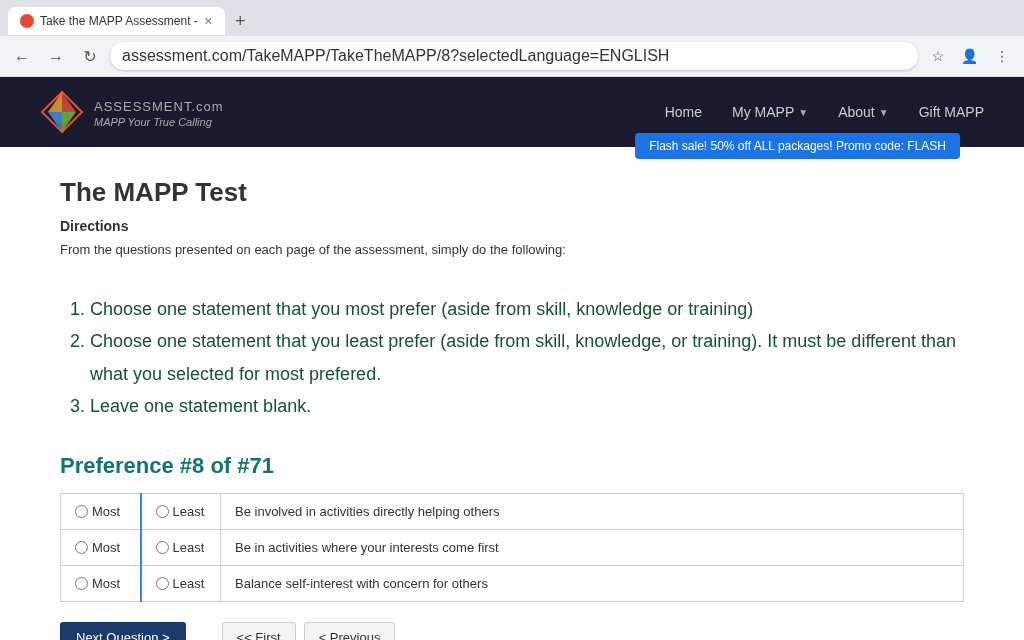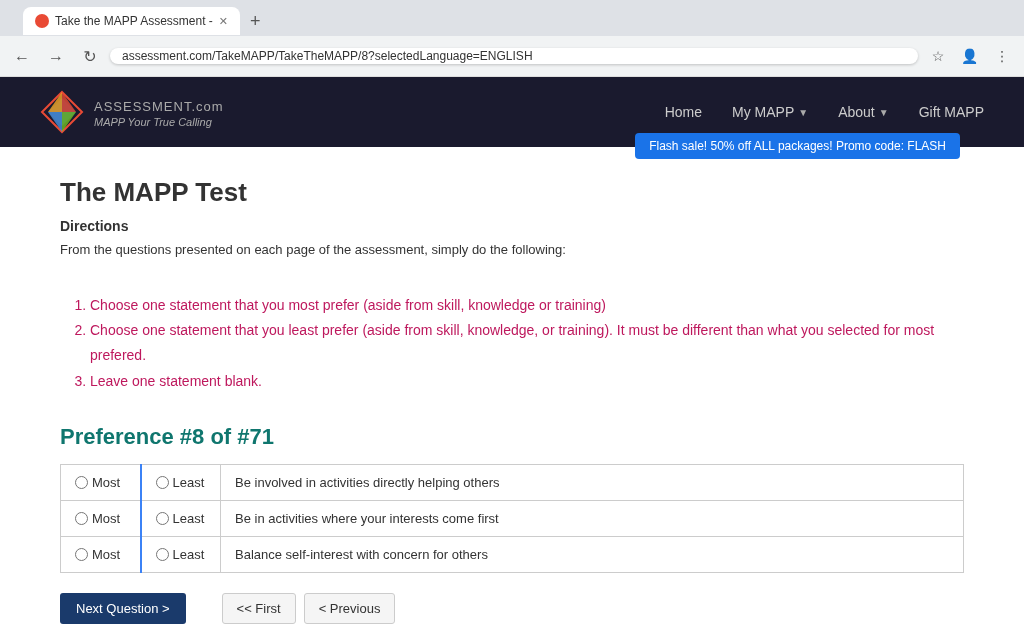--- a/index.html
+++ b/index.html
@@ -21,21 +21,20 @@
       display: flex;
       align-items: center;
       background: #fff;
       border-radius: 8px 8px 0 0;
       padding: 0 12px;
       height: 28px;
       font-size: 12px;
       color: #333;
       gap: 6px;
       min-width: 180px;
-      margin-left: 15px;
     }
     .tab-favicon {
       width: 14px; height: 14px;
       background: #e94a35;
       border-radius: 50%;
       display: inline-block;
     }
     .tab-close {
       margin-left: auto;
       cursor: pointer;
@@ -66,26 +65,26 @@
       cursor: pointer;
       width: 28px;
       height: 28px;
       border-radius: 50%;
       display: flex;
       align-items: center;
       justify-content: center;
     }
     .address-input {
       flex: 1;
-      height: 16px;
+      height: 28px;
       border: none;
       border-radius: 14px;
       background: #fff;
       padding: 0 12px;
-      font-size: 12px;
+      font-size: 16px;
       color: #333;
       outline: none;
       box-shadow: 0 1px 3px rgba(0,0,0,0.2);
     }
     .toolbar-icons {
       display: flex;
       align-items: center;
       gap: 4px;
     }
     .toolbar-icon {
@@ -195,22 +194,22 @@
       color: #333;
       margin-bottom: 8px;
     }
     .directions-text {
       font-size: 13px;
       color: #333;
       margin-bottom: 10px;
     }
     .directions-list {
       margin-left: 30px;
-      font-size: 14px;
-      color: #be185d;
+      font-size: 18px;
+      color: #14532d;
       line-height: 1.8;
       margin-top: 36px;
     }
     .preference-title {
       font-size: 22px;
       font-weight: bold;
       color: #0f766e;
       margin: 30px 0 14px;
     }
 

